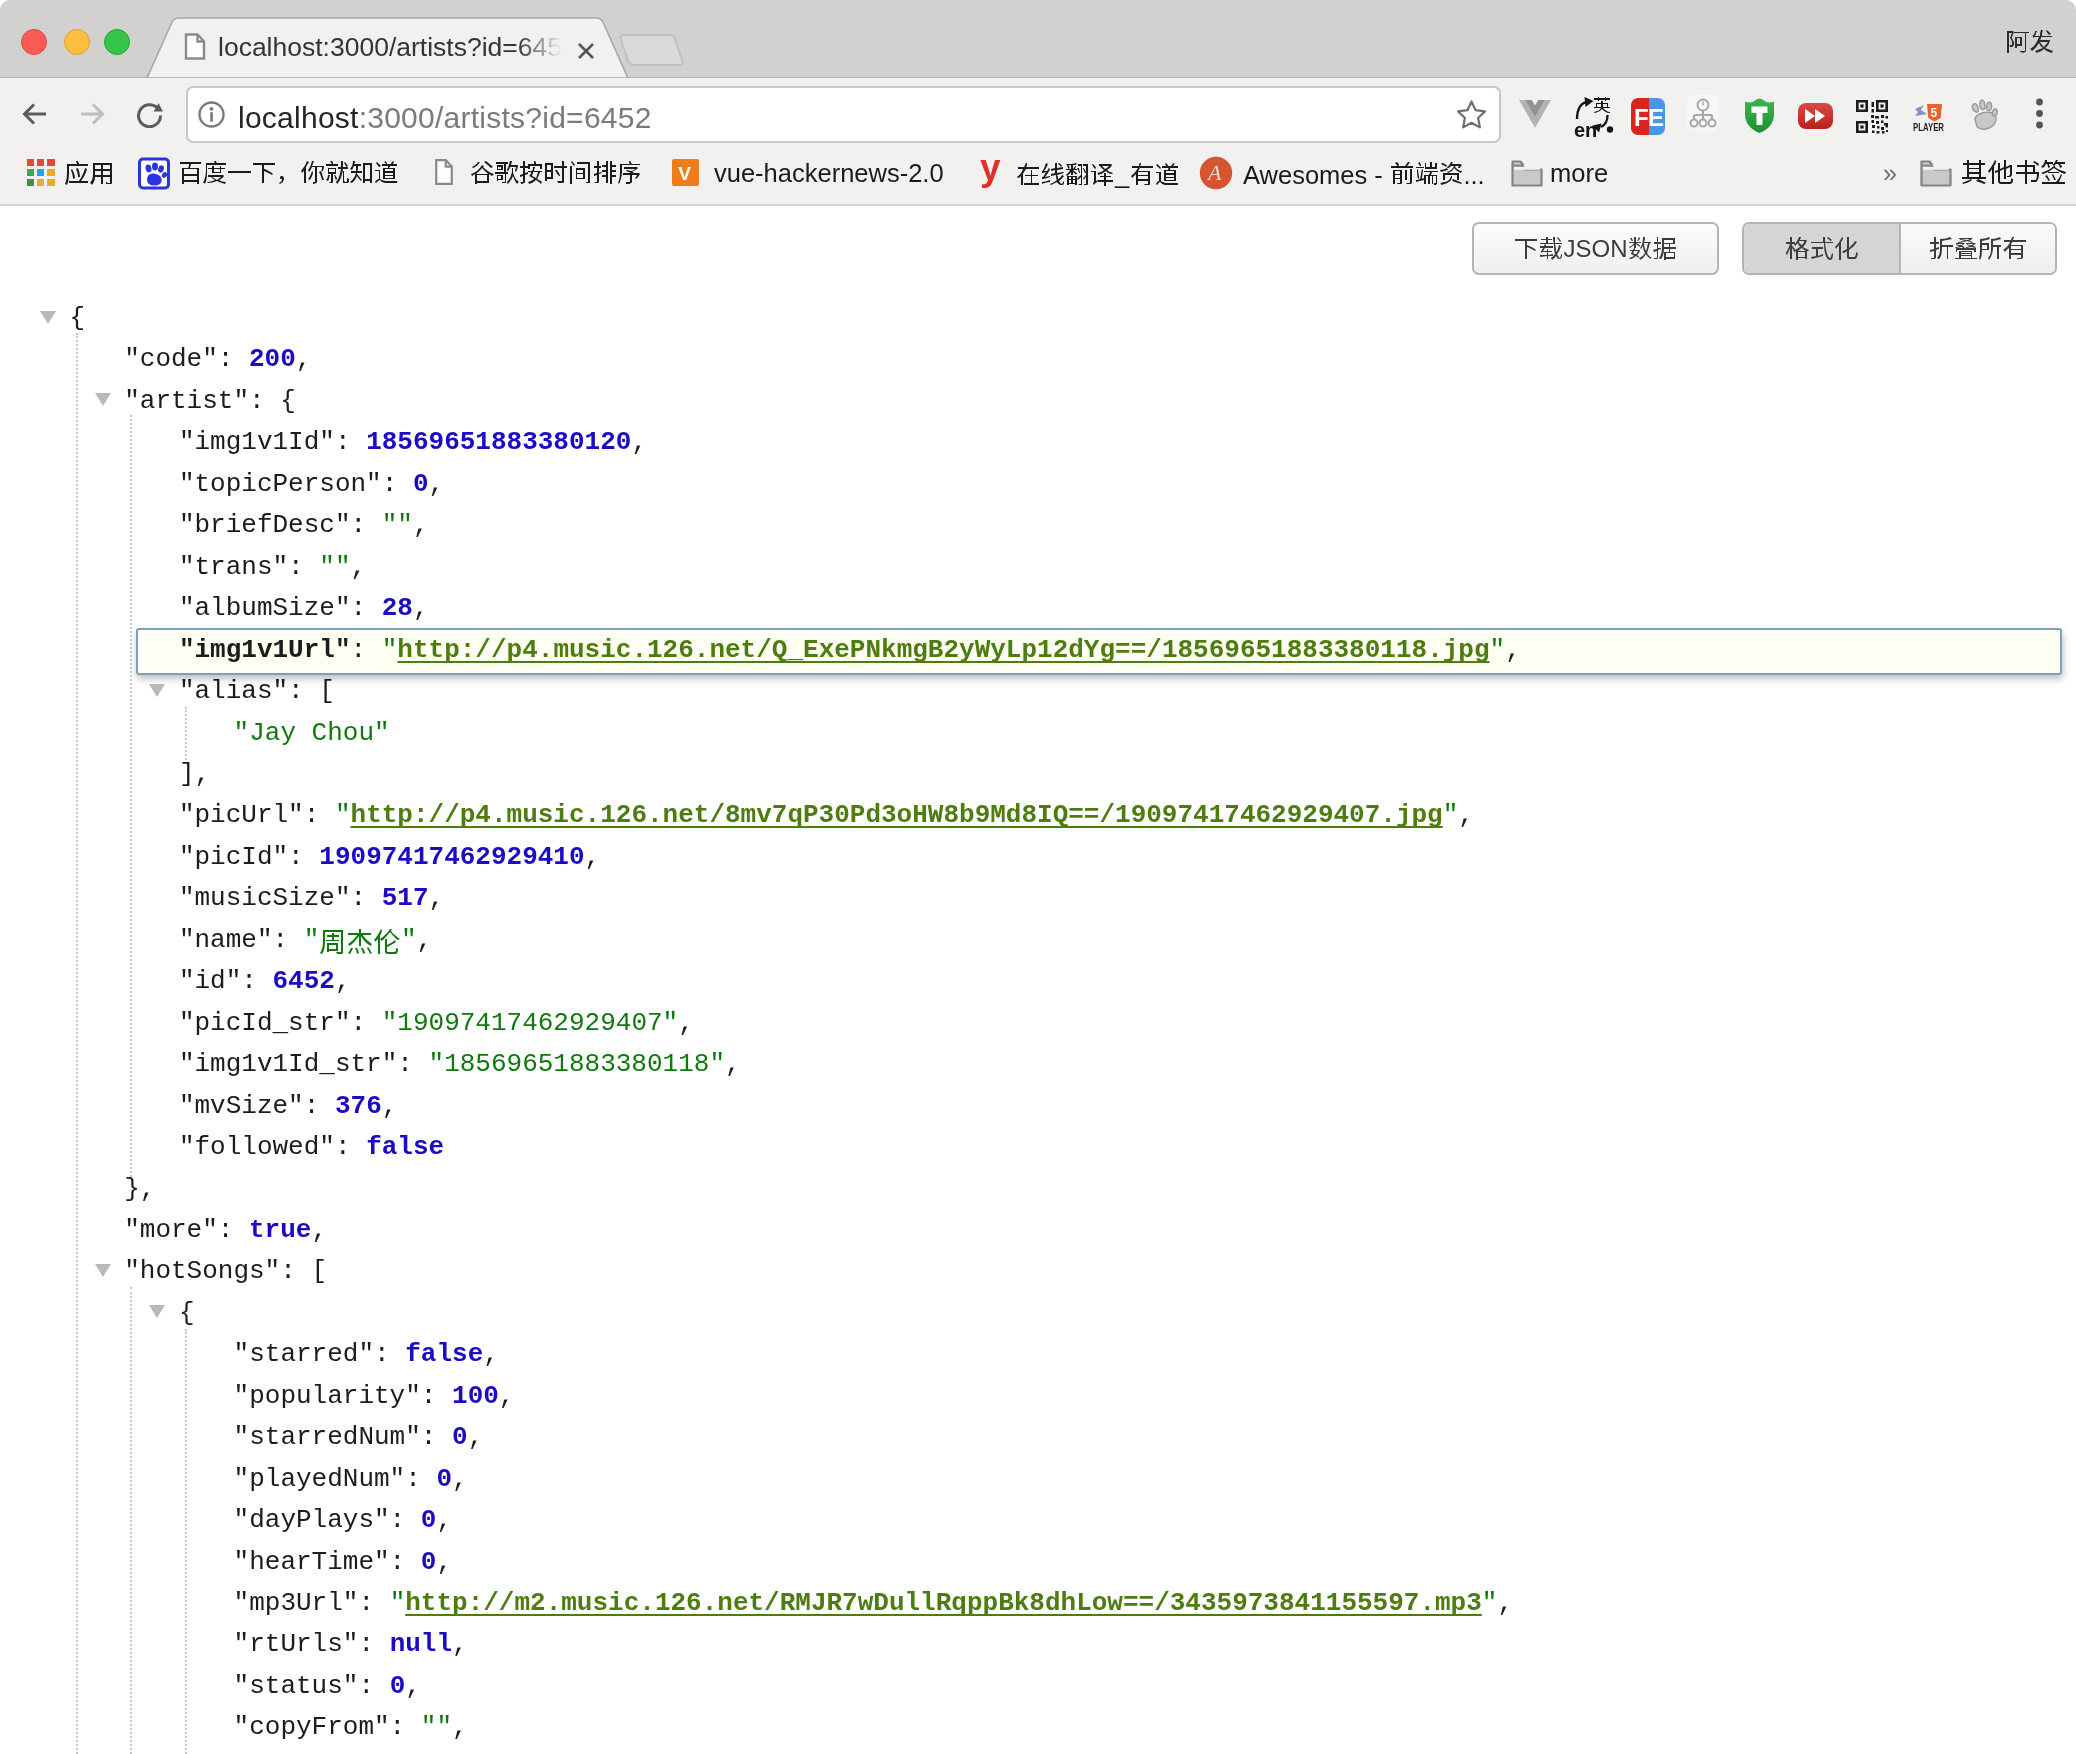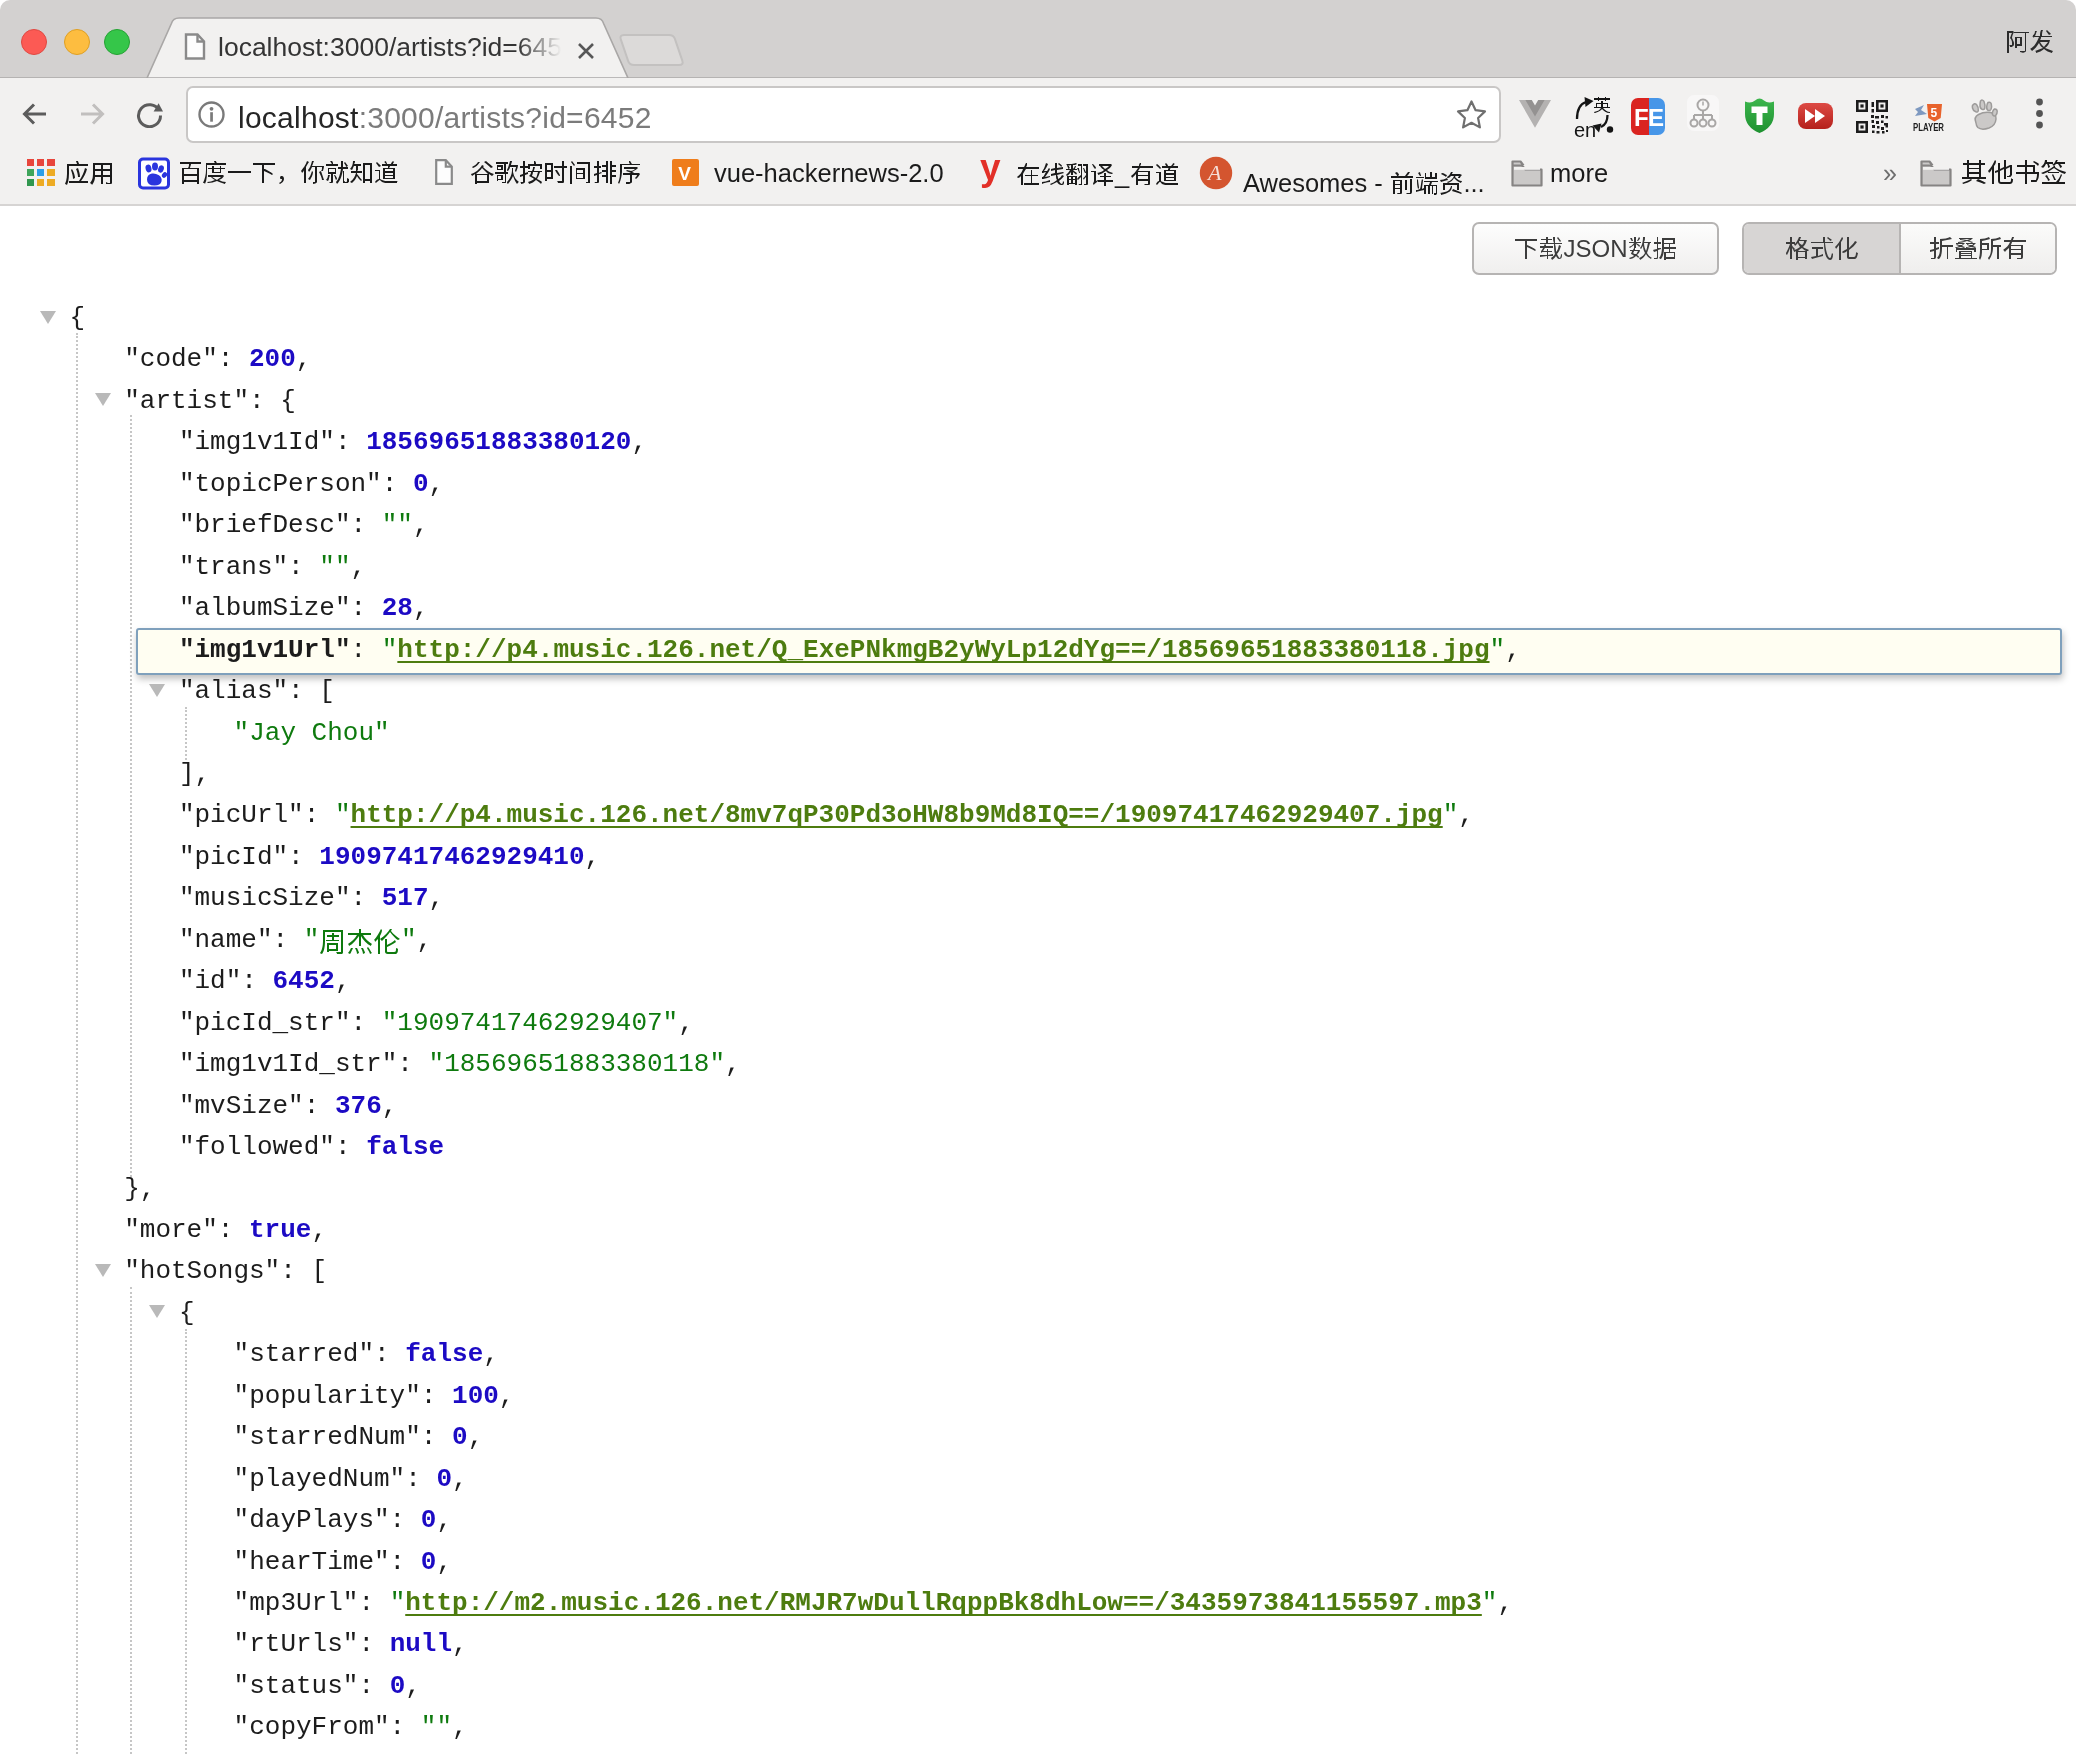--- a/index.html
+++ b/index.html
@@ -60,21 +60,21 @@
       <rect x="12.2" y="11.2" width="2.7" height="9.5" fill="#7a7a7a"></rect>
     </svg>
     <div class="abs" style="left:238px;top:22.5px;font-size:30px;letter-spacing:0.25px;color:#262626">localhost<span style="color:#7b7b7b">:3000/artists?id=6452</span></div>
     <svg class="abs" style="left:1456px;top:21px" width="31" height="31" viewBox="0 0 31 31">
       <path d="M15.5 2.5 L19.6 11.2 L29 12.4 L22.1 19 L23.9 28.4 L15.5 23.8 L7.1 28.4 L8.9 19 L2 12.4 L11.4 11.2 Z" fill="none" stroke="#6f6f6f" stroke-width="2.2" stroke-linejoin="round"></path>
     </svg>
     <svg class="abs" style="left:1519px;top:22px" width="32" height="28" viewBox="0 0 32 28">
       <polygon points="0,0 7.7,0 16,14.4 24.3,0 32,0 16,27.7" fill="#b4b2b1"></polygon>
       <polygon points="6.4,0 12.8,0 16,5.6 19.2,0 25.6,0 16,16.6" fill="#949291"></polygon>
     </svg>
-    <div class="abs" style="left:1574px;top:42px;font-size:20px;font-weight:normal;color:#151515;line-height:1">en</div>
+    <div class="abs" style="left:1574px;top:42px;font-size:20px;font-weight:bold;color:#151515;line-height:1">en</div>
     <div class="abs" style="left:1592.5px;top:18px"><svg width="18.0" height="18.0" viewBox="0 0 18.0 18.0">
         <path fill="#151515" d="M8 5V7H3V11H1V12H8C7 14 5 15 1 16C1 16 1 17 2 17C6 16 8 14 9 13C11 15 13 17 17 17C17 17 17 16 17 16C14 16 12 14 10 12H17V11H15V7H10V5ZM4 11V8H8V10C8 10 8 10 8 11ZM14 11H10C10 10 10 10 10 10V8H14ZM12 1V2H6V1H5V2H1V4H5V5H6V4H12V5H13V4H17V2H13V1Z"></path>
       </svg></div>
     <svg class="abs" style="left:1571px;top:15px" width="44" height="42" viewBox="0 0 44 42">
       <path d="M6 26 Q6 12 15 9" fill="none" stroke="#151515" stroke-width="2.3"></path>
       <polygon points="13.5,4 22.5,8 14.5,14" fill="#151515"></polygon>
       <path d="M36.5 22 Q36.5 31 30 34" fill="none" stroke="#151515" stroke-width="2.3"></path>
       <polygon points="30.5,30.5 28,39.5 21.5,32.5" fill="#151515"></polygon>
       <circle cx="39" cy="36.5" r="3.2" fill="#151515"></circle>
     </svg>
@@ -217,21 +217,21 @@
       </svg>
       <span class="bkt" style="margin:0 1px">_</span>
       <svg width="49.0" height="24.5" viewBox="0 0 49.0 24.5">
         <path fill="#1b1b1b" d="M10 1C9 2 9 3 9 4H2V6H8C6 9 4 12 1 14C1 14 2 15 2 16C4 14 5 13 6 12V23H8V19H18V21C18 22 18 22 18 22C17 22 16 22 14 22C14 22 15 23 15 23C17 23 18 23 19 23C20 23 20 22 20 21V9H8C9 8 9 7 10 6H23V4H10C11 3 11 2 11 1ZM8 14H18V17H8ZM8 13V10H18V13Z M26 3C27 4 29 6 30 7L31 6C30 5 29 3 27 2ZM36 13H44V15H36ZM36 16H44V18H36ZM36 9H44V11H36ZM34 8V19H46V8H40C40 7 40 6 41 6H48V4H43C44 3 44 2 45 2L43 1C43 2 42 3 41 4H37L38 4C38 3 37 2 36 1L35 2C35 2 36 3 36 4H32V6H39C38 6 38 7 38 8ZM31 10H26V11H29V19C28 19 27 20 26 22L27 23C28 22 29 20 30 20C31 20 31 21 32 22C34 23 36 23 39 23C41 23 46 23 48 23C48 22 48 21 48 21C46 21 42 21 39 21C37 21 34 21 33 20C32 20 31 19 31 19Z"></path>
       </svg>
     </div>
     <svg class="abs" style="left:1199px;top:11px" width="34" height="34" viewBox="0 0 34 34">
       <circle cx="17" cy="17" r="16.2" fill="#d4552f"></circle>
       <text x="9" y="24" font-family="Liberation Serif,serif" font-size="22" font-style="italic" fill="#f5ded6">A</text>
     </svg>
-    <div class="abs" style="left:1243px;top:24px;display:flex;align-items:center">
+    <div class="abs" style="left:1243px;top:16px;display:flex;">
       <span class="bkt">Awesomes -&nbsp;</span>
       <svg width="73.5" height="24.5" viewBox="0 0 73.5 24.5">
         <path fill="#1b1b1b" d="M15 9V19H17V9ZM20 8V21C20 22 20 22 19 22C19 22 18 22 16 22C16 22 17 23 17 23C19 23 20 23 21 23C21 23 22 22 22 21V8ZM18 1C17 2 16 4 15 5H8L9 4C9 3 8 2 7 1L5 2C6 3 7 4 7 5H1V7H23V5H17C18 4 19 3 20 1ZM10 14V17H5V14ZM10 13H5V10H10ZM3 9V23H5V18H10V21C10 22 10 22 10 22C9 22 8 22 7 22C7 22 7 23 8 23C9 23 10 23 11 23C12 23 12 22 12 21V9Z M26 6V7H34V6ZM27 9C27 11 27 15 28 18L29 17C29 15 28 11 28 8ZM28 2C29 3 29 4 30 5L31 5C31 4 30 2 30 1ZM34 14V23H36V15H38V23H40V15H42V23H43V15H46V22C46 22 46 22 45 22C45 22 45 22 44 22C44 23 44 23 44 24C46 24 46 24 47 23C47 23 47 23 47 22V14H41L42 11H48V10H34V11H40C40 12 39 13 39 14ZM35 2V8H47V2H45V6H42V1H40V6H36V2ZM32 8C31 11 31 16 30 18C28 19 27 19 26 19L26 21C28 20 31 20 34 19L34 17L32 18C32 15 33 11 33 9Z M51 3C53 4 55 5 56 6L57 4C56 4 54 2 52 2ZM50 9 51 11C53 10 55 10 58 9L57 7C55 8 52 9 50 9ZM53 12V19H55V14H67V19H69V12ZM61 15C60 19 58 21 50 22C51 22 51 23 51 24C59 22 62 20 62 15ZM62 20C65 21 69 22 71 23L72 22C70 21 66 19 63 18ZM61 1C60 3 59 5 57 6C57 7 58 7 58 7C59 7 60 6 61 5H64C63 7 61 10 57 11C57 11 58 12 58 12C61 11 63 9 64 7C66 9 68 11 71 12C71 11 72 11 72 10C69 10 67 8 65 6C65 6 65 5 66 5H69C69 5 68 6 68 7L70 7C70 6 71 5 72 4L70 3L70 3H62C62 3 62 2 63 1Z"></path>
       </svg>
       <span class="bkt">...</span>
     </div>
     <svg class="abs" style="left:1510.5px;top:14px" width="32" height="28" viewBox="0 0 32 28">
       <path d="M1.5 6.5 h9.5 l3.5 4 h16 v16 h-29 z M1.5 6.5 v-4 h8 l3 4" fill="#cbc9c8" stroke="#868483" stroke-width="2.2" stroke-linejoin="round"></path>
       <rect x="3" y="8" width="26" height="2.8" fill="#f2f1f0"></rect>
     </svg>

